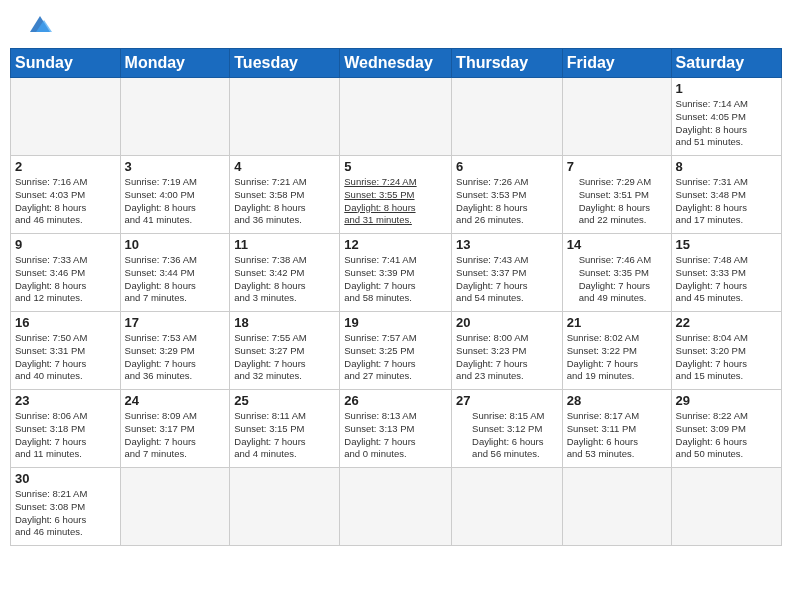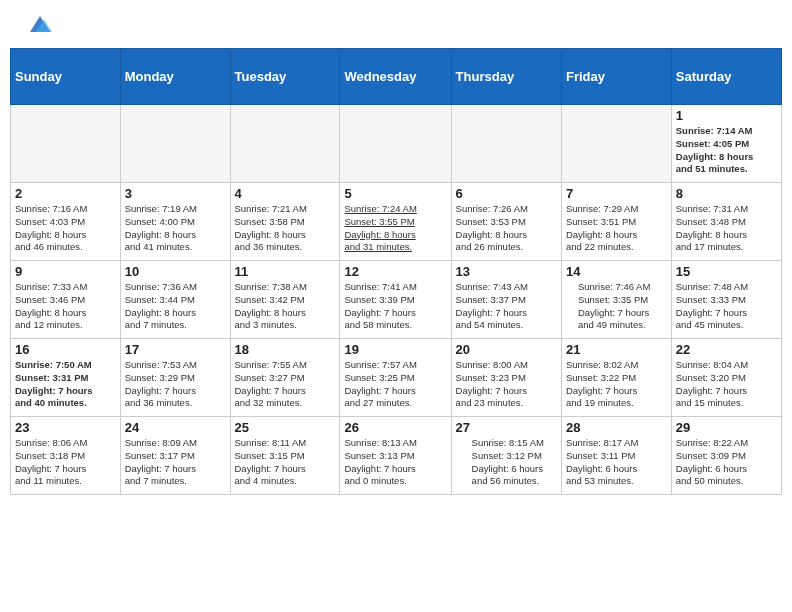--- a/index.html
+++ b/index.html
@@ -46,23 +46,23 @@
       color: #444;
     }
     .calendar {
       width: 100%;
       border-collapse: collapse;
       border: 1px solid #ccc;
     }
     .calendar th {
       background: #1a6bbf;
       color: #fff;
-      font-size: 13px;
+      font-size: 16px;
       font-weight: bold;
-      padding: 20px 4px;
+      padding: 5px 4px;
       text-align: left;
       border: 1px solid #1559a0;
     }
     .calendar td {
       width: 113px;
       vertical-align: top;
       padding: 3px 4px;
       border: 1px solid #ccc;
       font-size: 10px;
       color: #333;
@@ -121,21 +121,21 @@
   <tbody id="calendar-body">
   <tr>
         <td class="empty"></td>
         <td class="empty"></td>
         <td class="empty"></td>
         <td class="empty"></td>
         <td class="empty"></td>
         <td class="empty"></td>
         <td>
           <span class="day-number">1</span>
-          <div class="day-info" style="white-space: pre-line; font-weight: bold;">Sunrise: 7:14 AM
+          <div class="day-info" style="white-space: pre-line;">Sunrise: 7:14 AM
 Sunset: 4:05 PM
 Daylight: 8 hours
 and 51 minutes.</div>
         </td>
       </tr>
       <tr>
         <td>
           <span class="day-number">2</span>
           <div class="day-info" style="white-space: pre-line;">Sunrise: 7:16 AM
 Sunset: 4:03 PM
@@ -165,21 +165,21 @@
         </td>
         <td>
           <span class="day-number">6</span>
           <div class="day-info" style="white-space: pre-line;">Sunrise: 7:26 AM
 Sunset: 3:53 PM
 Daylight: 8 hours
 and 26 minutes.</div>
         </td>
         <td>
           <span class="day-number">7</span>
-          <div class="day-info" style="white-space: pre-line;">Sunrise: 7:29 AM
+          <div class="day-info" style="white-space: pre-line; margin-left: 12px;">Sunrise: 7:29 AM
 Sunset: 3:51 PM
 Daylight: 8 hours
 and 22 minutes.</div>
         </td>
         <td>
           <span class="day-number">8</span>
           <div class="day-info" style="white-space: pre-line;">Sunrise: 7:31 AM
 Sunset: 3:48 PM
 Daylight: 8 hours
 and 17 minutes.</div>
@@ -232,21 +232,21 @@
           <span class="day-number">15</span>
           <div class="day-info" style="white-space: pre-line;">Sunrise: 7:48 AM
 Sunset: 3:33 PM
 Daylight: 7 hours
 and 45 minutes.</div>
         </td>
       </tr>
       <tr>
         <td>
           <span class="day-number">16</span>
-          <div class="day-info" style="white-space: pre-line; font-weight: bold;">Sunrise: 7:50 AM
+          <div class="day-info" style="white-space: pre-line;">Sunrise: 7:50 AM
 Sunset: 3:31 PM
 Daylight: 7 hours
 and 40 minutes.</div>
         </td>
         <td>
           <span class="day-number">17</span>
           <div class="day-info" style="white-space: pre-line;">Sunrise: 7:53 AM
 Sunset: 3:29 PM
 Daylight: 7 hours
 and 36 minutes.</div>
@@ -331,14 +331,29 @@
 and 53 minutes.</div>
         </td>
         <td>
           <span class="day-number">29</span>
           <div class="day-info" style="white-space: pre-line;">Sunrise: 8:22 AM
 Sunset: 3:09 PM
 Daylight: 6 hours
 and 50 minutes.</div>
         </td>
       </tr>
+      <tr>
+        <td>
+          <span class="day-number">30</span>
+          <div class="day-info" style="white-space: pre-line;">Sunrise: 8:21 AM
+Sunset: 3:08 PM
+Daylight: 6 hours
+and 46 minutes.</div>
+        </td>
+        <td class="empty"></td>
+        <td class="empty"></td>
+        <td class="empty"></td>
+        <td class="empty"></td>
+        <td class="empty"></td>
+        <td class="empty"></td>
+      </tr>
     </tbody>
 </table>
 
 </body></html>

